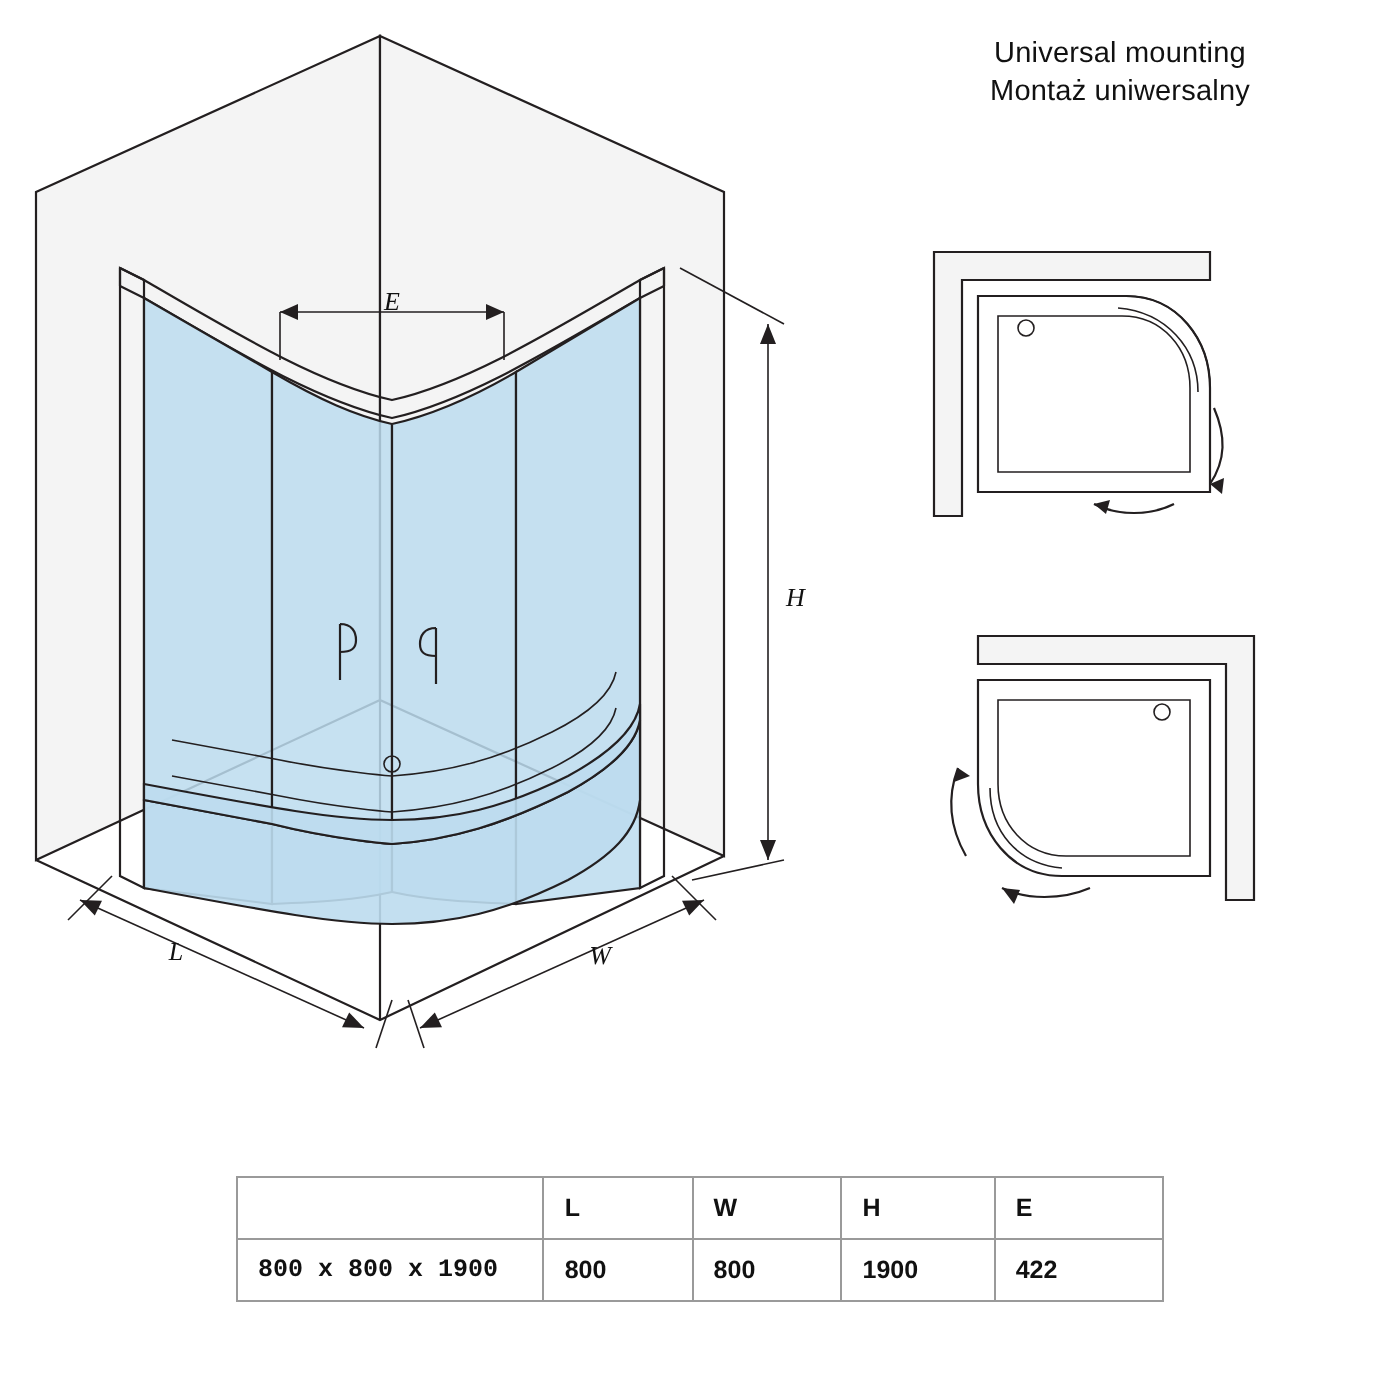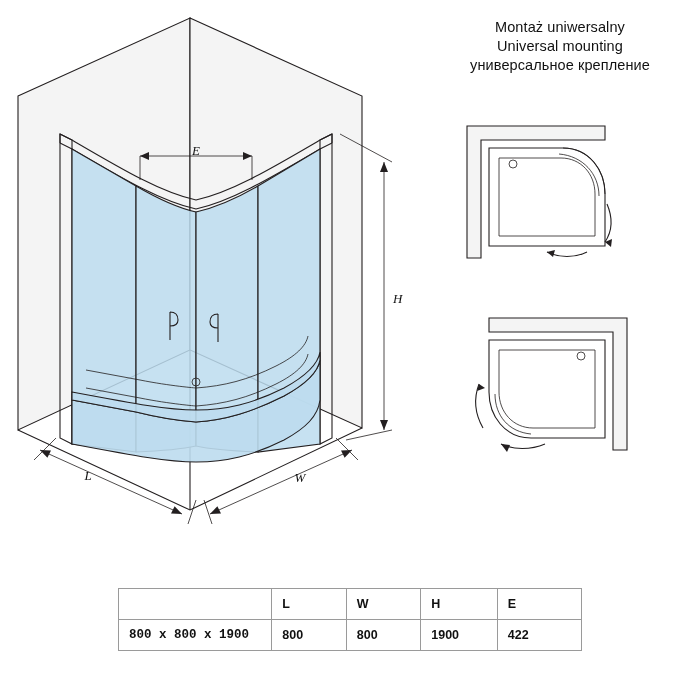--- a/index.html
+++ b/index.html
@@ -62,23 +62,22 @@
   .spec-table th { font-weight: bold; }
   .col-lwhe { width: 68px; }
   .col-last { width: 82px; }
 </style>
 </head>
 <body>
 
 <div id="root">
 
   <div class="abs title-block">
+    <div>Universal mounting</div>
     <div>Montaż uniwersalny</div>
-    <div>Universal mounting</div>
-    <div>универсальное крепление</div>
   </div>
 
   <svg class="abs main-drawing" width="420" height="560" viewBox="0 0 420 560">
     <defs>
       <style>
         .ln  { fill:none; stroke:#231f20; stroke-width:1.1; }
         .lnt { fill:none; stroke:#231f20; stroke-width:0.8; }
         .dim { fill:none; stroke:#231f20; stroke-width:0.8; }
         .wallf { fill:#f4f4f4; stroke:#231f20; stroke-width:1.1; }
         .glass { fill:#bcdcee; fill-opacity:0.85; stroke:#231f20; stroke-width:1.1; }

